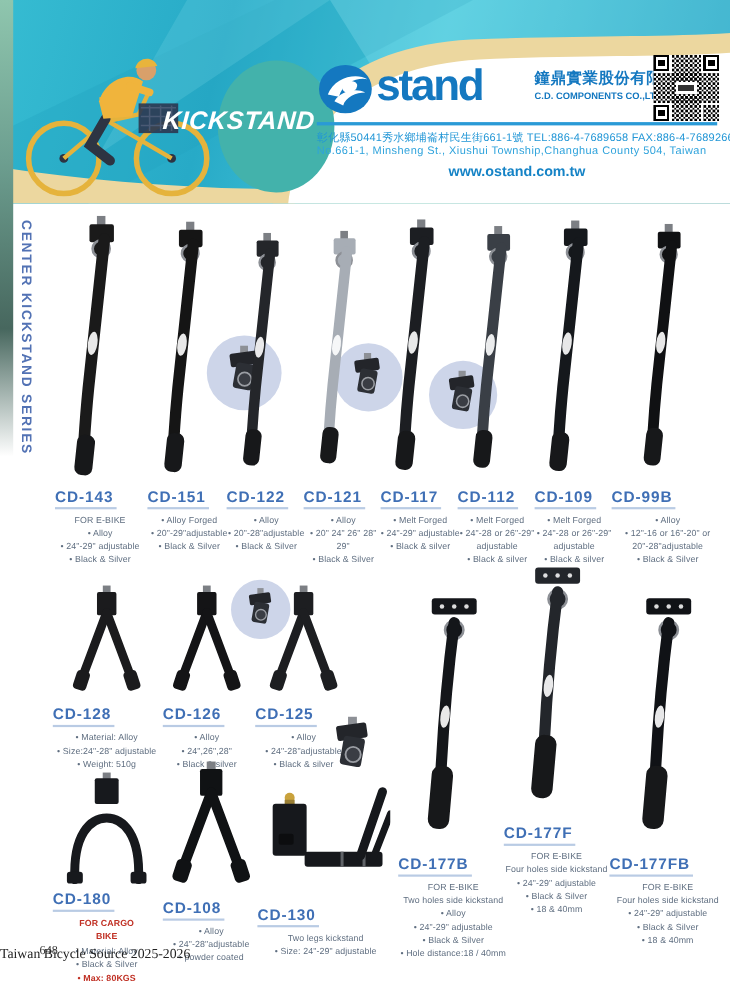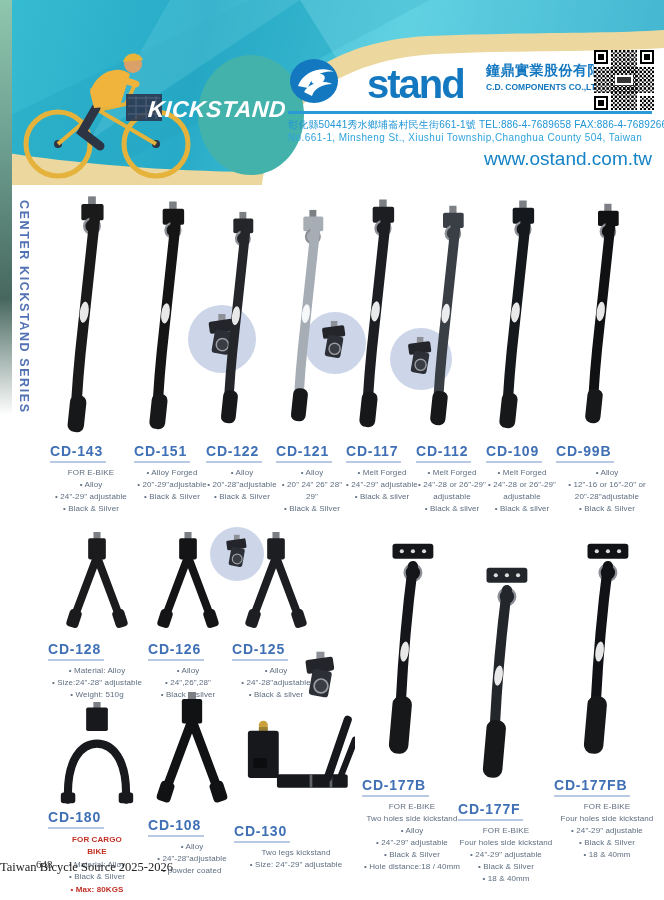--- a/index.html
+++ b/index.html
@@ -10,32 +10,32 @@
   #header{position:absolute;left:0;top:0;width:664px;height:185px;
           background:linear-gradient(105deg,#36bcd2 0%,#27aac7 30%,#4ecbdd 58%,#1f9fc0 100%);overflow:hidden;}
   #header svg.waves{position:absolute;left:0;top:0;width:664px;height:185px;}
   #left-strip{position:absolute;left:0;top:0;width:12px;height:415px;z-index:5;
           background:linear-gradient(180deg,#8fc6ae 0%,#6d9f90 35%,#47675e 72%,rgba(66,94,86,0) 100%);}
   #cyclist{position:absolute;left:6px;top:18px;width:190px;height:165px;z-index:3;}
   #badge-ellipse{position:absolute;left:198px;top:55px;width:106px;height:120px;border-radius:50%;
           background:#43b2ab;z-index:2;}
   #badge-text{position:absolute;left:148px;top:96px;width:180px;z-index:4;color:#fff;
           font-size:23px;font-weight:800;font-style:italic;letter-spacing:.5px;transform:skewX(-4deg);}
-  #logo-row{position:absolute;left:288px;top:56px;z-index:4;display:flex;align-items:flex-end;gap:25px;}
+  #logo-row{position:absolute;left:288px;top:56px;z-index:4;display:flex;align-items:flex-start;}
   #logo-icon{width:52px;height:50px;}
   #logo-word{font-size:40px;font-weight:800;color:#1478c0;letter-spacing:-2px;line-height:44px;margin-left:2px;}
   #company-block{position:absolute;left:486px;top:62px;z-index:4;width:112px;}
   #company-cn{font-size:14px;font-weight:700;color:#1478c0;letter-spacing:.5px;white-space:nowrap;}
   #company-en{font-size:8.5px;font-weight:700;color:#1478c0;margin-top:2px;white-space:nowrap;}
   #qr{position:absolute;left:594px;top:50px;width:60px;height:60px;z-index:4;}
   #logo-rule{position:absolute;left:288px;top:111px;width:364px;height:3px;background:#2a9ad6;z-index:4;}
   #addr-cn{position:absolute;left:288px;top:118px;width:366px;z-index:4;color:#2196d6;font-size:10px;letter-spacing:.2px;white-space:nowrap;}
   #addr-en{position:absolute;left:288px;top:132px;width:366px;z-index:4;color:#2fa3dc;font-size:10px;letter-spacing:.4px;white-space:nowrap;}
   #website{position:absolute;left:288px;top:148px;width:364px;z-index:4;color:#1583c6;
-           font-size:19px;font-weight:400;text-align:right;}
+           font-size:13px;font-weight:700;text-align:center;}
 
   
   #series-label{position:absolute;left:17px;top:200px;z-index:4;writing-mode:vertical-rl;
         color:#5272b4;font-weight:700;font-size:12.5px;letter-spacing:1.6px;}
   .inset{position:absolute;border-radius:50%;background:#cdd5e9;z-index:1;
          display:flex;align-items:center;justify-content:center;}
   .inset svg,.clampfree svg{width:60%;height:78%;}
   .clampfree{position:absolute;z-index:1;display:flex;align-items:center;justify-content:center;}
   .product{position:absolute;z-index:2;display:flex;flex-direction:column;}
   .product .img{display:flex;align-items:flex-end;justify-content:center;}
@@ -366,21 +366,21 @@
   <h3 class="code">CD-177B</h3>
   <div class="specs">
       <div class="spec-line">FOR E-BIKE</div>
       <div class="spec-line">Two holes side kickstand</div>
       <div class="spec-line">• Alloy</div>
       <div class="spec-line">• 24"-29" adjustable</div>
       <div class="spec-line">• Black &amp; Silver</div>
       <div class="spec-line">• Hole distance:18 / 40mm</div>
     </div>
 </div>
-<div class="product row2r" style="left:458px;top:562px;width:96px">
+<div class="product row2r" style="left:458px;top:510px;width:96px">
   <div class="img">
       <svg style="width:66px;height:232px;color:#23262b" viewBox="0 0 70 250">
         <use href="#sym-side"></use>
       </svg>
     </div>
   <h3 class="code">CD-177F</h3>
   <div class="specs">
       <div class="spec-line">FOR E-BIKE</div>
       <div class="spec-line">Four holes side kickstand</div>
       <div class="spec-line">• 24"-29" adjustable</div>

